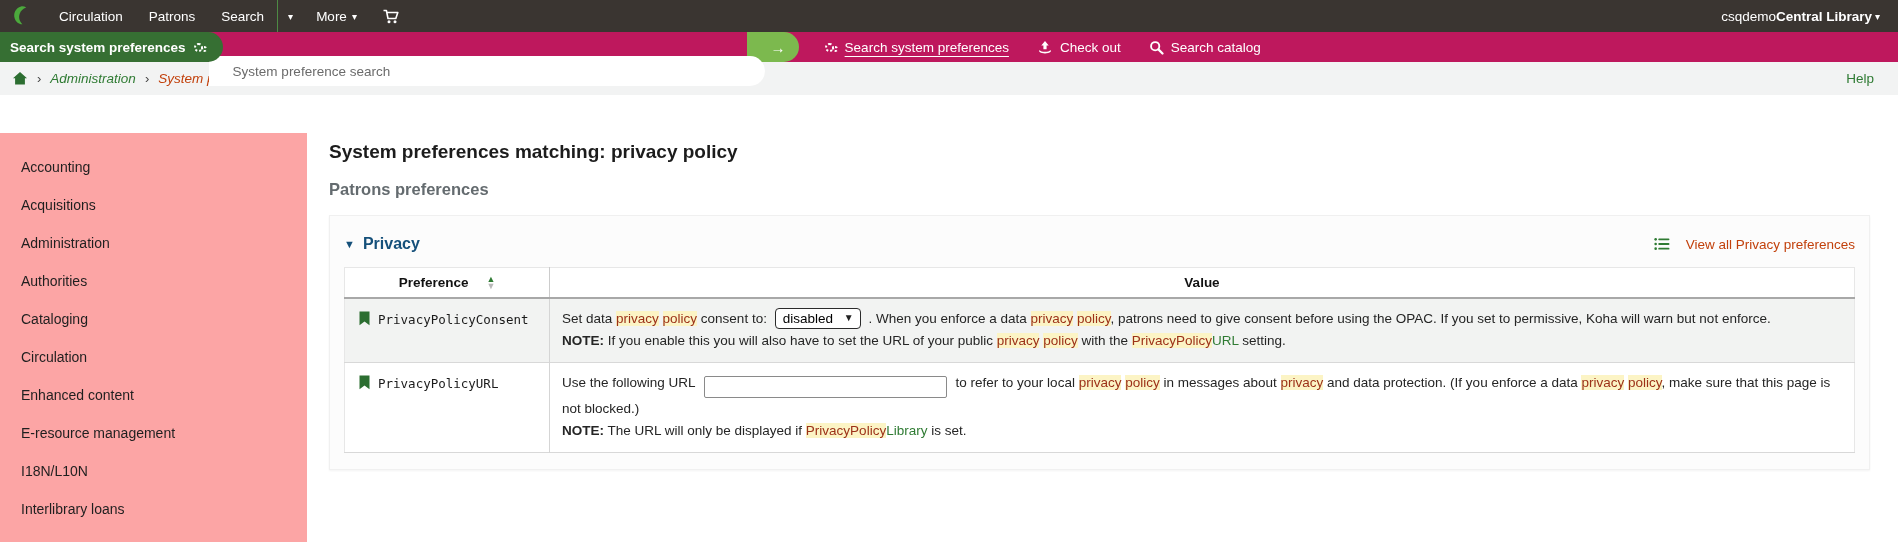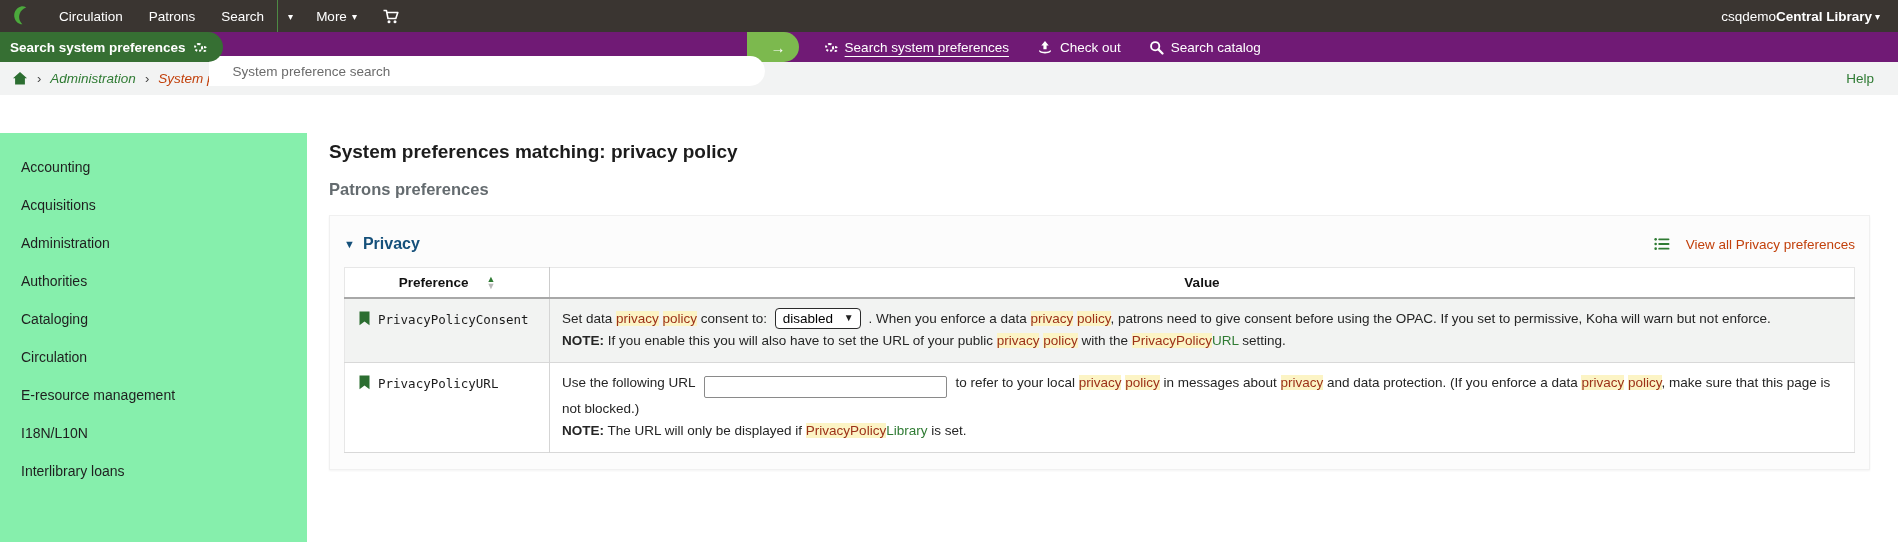--- a/index.html
+++ b/index.html
@@ -13,21 +13,21 @@
   .topnav .item { padding:0 13px; height:100%; display:flex; align-items:center; cursor:pointer; white-space:nowrap; }
   .topnav .caret { font-size:10px; margin-left:5px; }
   .topnav .caret-only { padding:0 10px; height:100%; display:flex; align-items:center; cursor:pointer; font-size:10px; }
   .topnav .vdiv { width:1px; height:32px; background:#4d8a44; }
   .cart-btn { padding:0 12px; height:100%; display:flex; align-items:center; cursor:pointer; }
   .user-box { margin-left:auto; display:flex; align-items:center; gap:0; cursor:pointer; white-space:nowrap; }
   .user-box b { font-weight:bold; }
   .user-box .caret { font-size:10px; margin-left:3px; }
 
   
-  .searchbar { height:30px; background:#701a75; display:flex; align-items:center; color:#fff; }
+  .searchbar { height:30px; background:#be185d; display:flex; align-items:center; color:#fff; }
   .sb-tab { background:#366f33; height:30px; border-radius:0 15px 15px 0; padding:0 16px 0 10px;
             display:flex; align-items:center; gap:8px; font-weight:bold; white-space:nowrap;
             position:relative; z-index:2; margin-right:-14px; cursor:default; }
   .gears { display:inline-flex; align-items:flex-end; }
   .gear-big { width:9px; height:9px; border:2.6px dotted #fff; border-radius:50%; }
   .gear-sm  { width:6px; height:6px; border:2.2px dotted #fff; border-radius:50%; margin-left:-2px; }
   .sb-input { height:30px; width:556px; border:none; outline:none; padding:0 16px 0 24px;
               border-radius:0 15px 15px 0; position:relative; z-index:1; font-size:13.5px;
               font-family:"Liberation Sans", sans-serif; color:#333;margin-top:48px; }
   .sb-input::placeholder { color:#6b6b6b; }
@@ -40,21 +40,21 @@
 
   
   .crumbbar { height:33px; background:#f2f3f3; display:flex; align-items:center; padding:0 24px 0 12px; gap:9px; }
   .crumb-sep { color:#444; font-size:13px; }
   .crumb-link { color:#2f7b33; font-style:italic; cursor:pointer; }
   .crumb-cur { color:#c2410c; font-style:italic; }
   .help-link { margin-left:auto; color:#2f7b33; cursor:pointer; }
 
   
   .content { display:flex; height:447px; background:#fff; }
-  .sidebar { width:307px; margin-top:38px; background:#86efac; flex:0 0 auto; padding:15px 0; }
+  .sidebar { width:307px; margin-top:38px; background:#fca5a5; flex:0 0 auto; padding:15px 0; }
   .sidebar li { list-style:none; height:38px; line-height:38px; padding-left:21px; font-size:14px; color:#1f1f1f; cursor:pointer; }
   main { flex:1; padding:0 28px 0 22px; }
 
   h1.page-title { margin-top:46px; font-size:19px; font-weight:bold; color:#1c1c1c; }
   h2.section-title { margin-top:17px; font-size:16.5px; font-weight:bold; color:#646b6f; }
 
   .panel { margin-top:16px; background:#fcfcfc; border:1px solid #f0f0f0; box-shadow:0 1px 2px rgba(0,0,0,.05);
            padding:14px 14px 16px; }
   .panel-head { display:flex; align-items:center; justify-content:space-between; margin-top:5px; }
   .group-toggle { display:flex; align-items:center; gap:8px; color:#15507a; font-weight:bold; font-size:16px; cursor:pointer; }
@@ -192,20 +192,21 @@
 <div class="content">
 
   <aside class="sidebar">
     <ul>
       <li>Accounting</li>
       <li>Acquisitions</li>
       <li>Administration</li>
       <li>Authorities</li>
       <li>Cataloging</li>
       <li>Circulation</li>
+      <li>Enhanced content</li>
       <li>E-resource management</li>
       <li>I18N/L10N</li>
       <li>Interlibrary loans</li>
     </ul>
   </aside>
 
   <main>
     <h1 class="page-title">System preferences matching: privacy policy</h1>
     <h2 class="section-title">Patrons preferences</h2>
 

